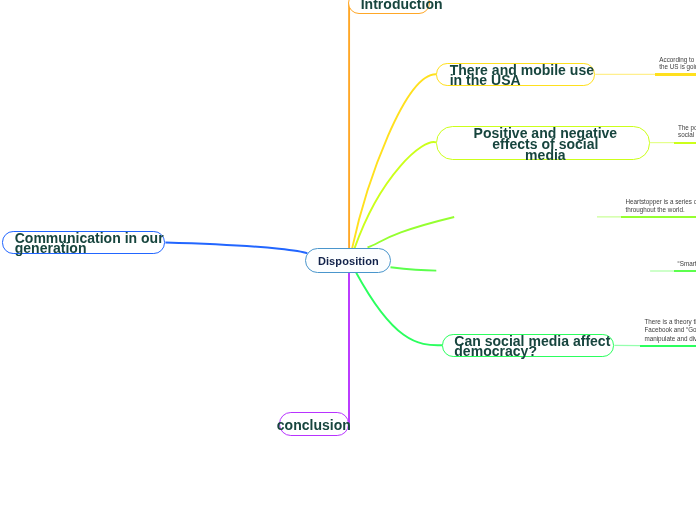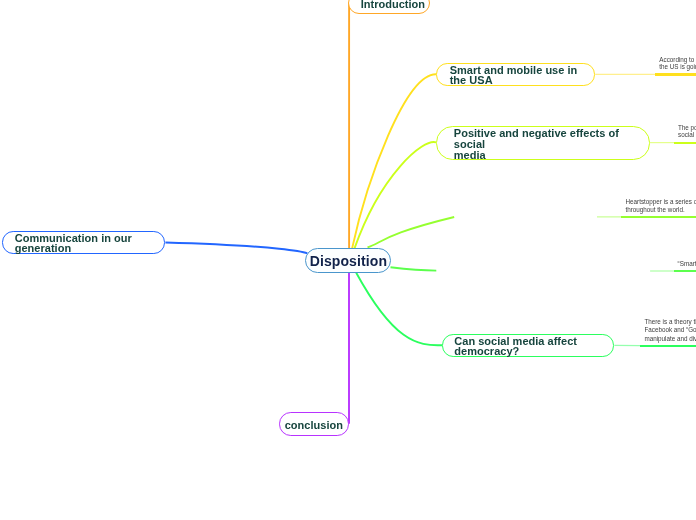--- a/index.html
+++ b/index.html
@@ -5,27 +5,27 @@
 <style>
   html,body{margin:0;padding:0;}
   body{width:696px;height:520px;background:#ffffff;overflow:hidden;
        font-family:"Liberation Sans",sans-serif;
        -webkit-font-smoothing:antialiased;}
   #canvas{position:relative;width:696px;height:520px;overflow:hidden;}
   svg.links{position:absolute;left:0;top:0;width:696px;height:520px;}
 
   .node{position:absolute;box-sizing:border-box;display:flex;align-items:center;
         background:#ffffff;border-style:solid;border-width:1.45px;}
-  .node .lbl{display:block;font-weight:bold;color:#17453e;font-size:11px;
+  .node .lbl{display:block;font-weight:bold;color:#17453e;font-size:14px;
              line-height:10.6px;letter-spacing:0.02px;white-space:pre-line;
              position:relative;top:1.2px;}
 
   #n-root{border-color:#4a96cc;background:#fcfeff;border-radius:13px;
           justify-content:center;border-width:1.4px;}
-  #n-root .lbl{color:#11224a;font-size:14px;letter-spacing:0.1px;}
+  #n-root .lbl{color:#11224a;font-size:11px;letter-spacing:0.1px;}
 
   .note{position:absolute;box-sizing:border-box;}
   .note{line-height:7.9px;}
   .note .tt{display:block;font-size:6.3px;color:#3d3d3d;line-height:inherit;
             white-space:pre;letter-spacing:0.0px;}
   .ul{position:absolute;height:2.2px;}
 </style>
 </head>
 <body>
 
@@ -57,24 +57,24 @@
 
   <div class="node" id="n-root" style="left:305.4px;top:247.5px;width:86.0px;height:25.5px;">
     <span class="lbl">Disposition</span>
   </div>
 
   <div class="node" id="n-intro" style="left:348.1px;top:-8.5px;width:82.0px;height:22.6px;border-color:#ffa726;border-radius:11.3px;padding-left:11.6px;">
     <span class="lbl">Introduction</span>
   </div>
 
   <div class="node" id="n-usa" style="left:436.4px;top:62.6px;width:158.8px;height:23.4px;border-color:#ffe01e;border-radius:11.2px;padding-left:12.3px;">
-    <span class="lbl">Smart and mobile use in the USA</span>
+    <span class="lbl">There and mobile use in the USA</span>
   </div>
 
-  <div class="node" id="n-effects" style="left:435.8px;top:125.8px;width:214.2px;height:34.6px;border-color:#ccff1a;border-radius:16.6px;padding-left:17px;padding-right:12px;">
+  <div class="node" id="n-effects" style="left:435.8px;top:125.8px;width:214.2px;height:34.6px;border-color:#ccff1a;border-radius:16.6px;padding-left:17px;padding-right:12px;text-align:center;">
     <span class="lbl">Positive and negative effects of social
 media</span>
   </div>
 
 
 
   <div class="node" id="n-demo" style="left:441.7px;top:333.5px;width:172.7px;height:23.4px;border-color:#2bff5e;border-radius:11.2px;padding-left:11.6px;">
     <span class="lbl">Can social media affect democracy?</span>
   </div>
 

